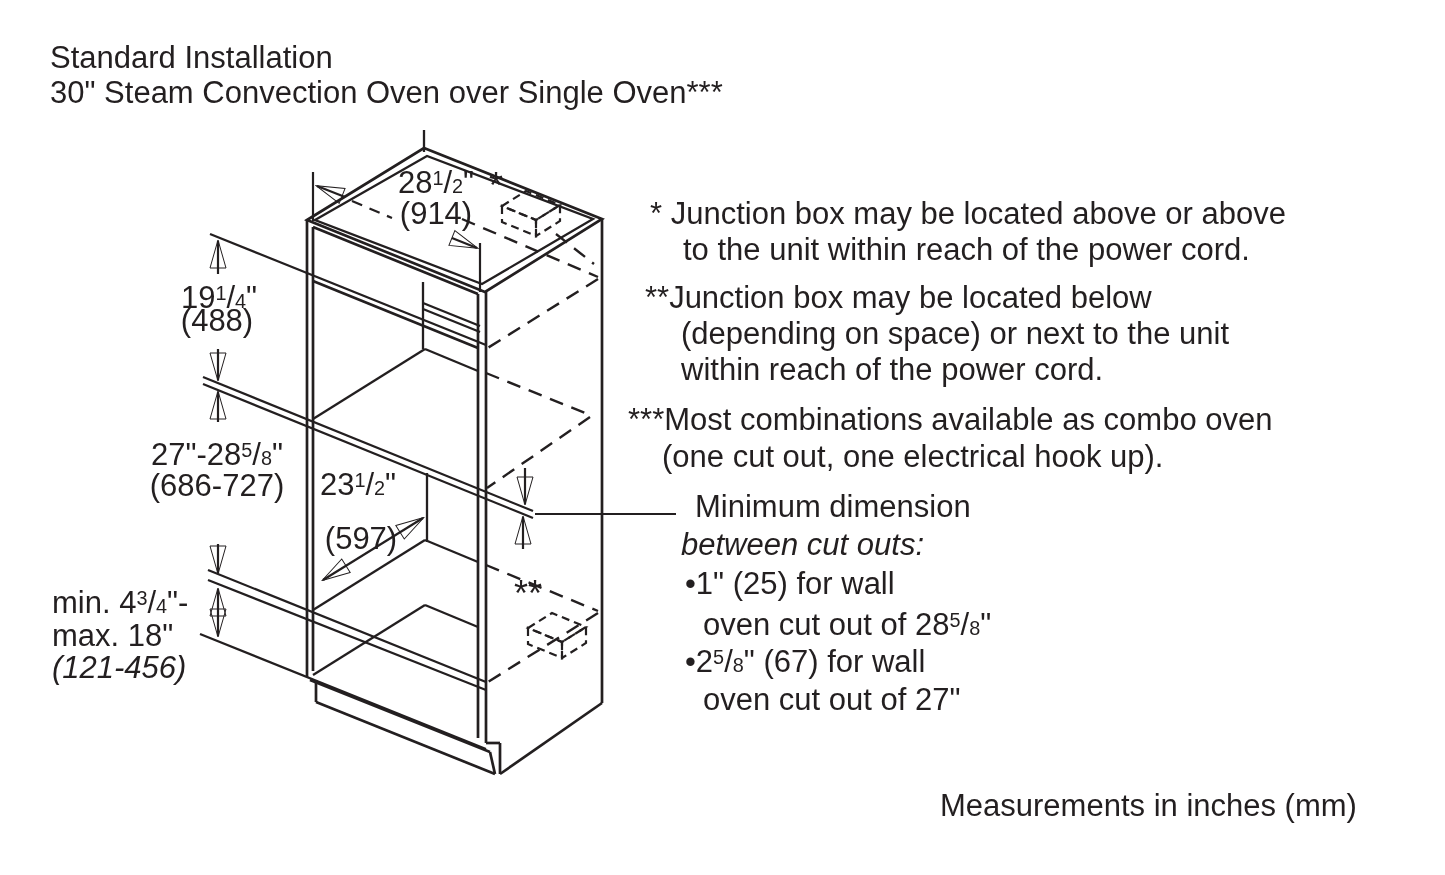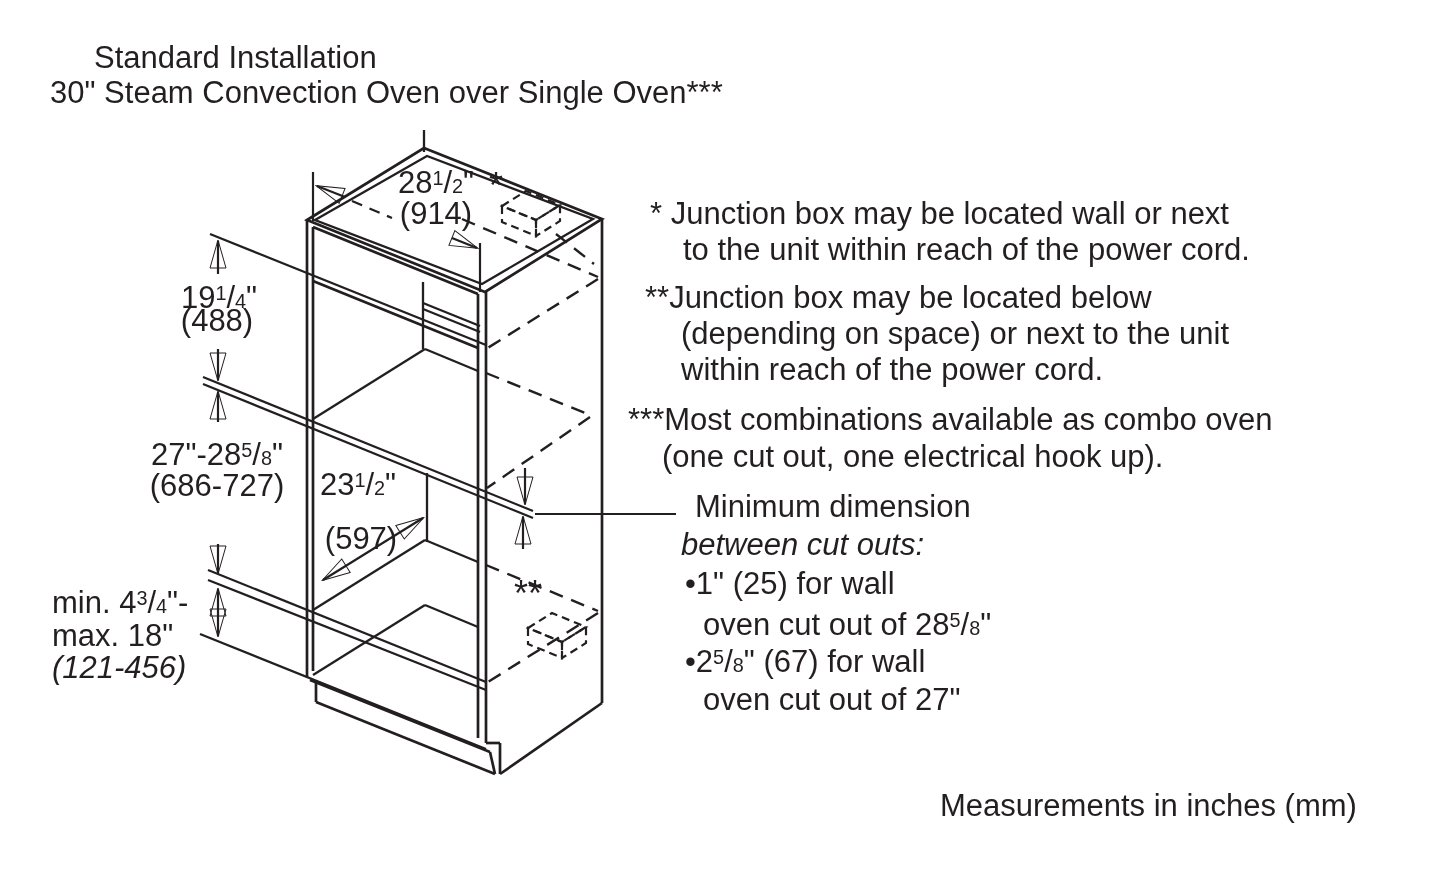--- a/index.html
+++ b/index.html
@@ -120,21 +120,21 @@
     <line class="s-dim" x1="323" y1="580" x2="423" y2="518" marker-start="url(#arr)" marker-end="url(#arr)"></line>
   </g>
 
   <g>
     <line class="s-dim" x1="525" y1="468" x2="525" y2="504" marker-end="url(#arr)"></line>
     <line class="s-dim" x1="523" y1="549" x2="523" y2="517" marker-end="url(#arr)"></line>
     <line class="s-dim" x1="535" y1="514" x2="676" y2="514"></line>
   </g>
 </svg>
 
-<div class="lbl" style="left:50px;top:40px;margin-left:44px;">Standard Installation</div>
+<div class="lbl" style="left:50px;top:40px;">Standard Installation</div>
 <div class="lbl" style="left:50px;top:75px;">30" Steam Convection Oven over Single Oven***</div>
 
 <div class="lbl ctr" style="left:436px;top:161px;"><span>28</span><span class="sup">1</span><span>/</span><span class="den">2</span><span>"</span></div>
 <div class="lbl ctr" style="left:436px;top:196px;">(914)</div>
 
 <div class="lbl ctr" style="left:219px;top:276px;"><span>19</span><span class="sup">1</span><span>/</span><span class="den">4</span><span>"</span></div>
 <div class="lbl ctr" style="left:217px;top:303px;">(488)</div>
 
 <div class="lbl ctr" style="left:217px;top:433px;"><span>27"-28</span><span class="sup">5</span><span>/</span><span class="den">8</span><span>"</span></div>
 <div class="lbl ctr" style="left:217px;top:468px;">(686-727)</div>
@@ -142,21 +142,21 @@
 <div class="lbl ctr" style="left:358px;top:463px;"><span>23</span><span class="sup">1</span><span>/</span><span class="den">2</span><span>"</span></div>
 <div class="lbl ctr" style="left:361px;top:500px;margin-top:21px;">(597)</div>
 
 <div class="lbl" style="left:52px;top:581px;"><span>min. 4</span><span class="sup">3</span><span>/</span><span class="den">4</span><span>"-</span></div>
 <div class="lbl" style="left:52px;top:618px;">max. 18"</div>
 <div class="lbl" style="left:52px;top:650px;font-style:italic;">(121-456)</div>
 
 <div class="lbl big" style="left:489px;top:168px;">*</div>
 <div class="lbl big" style="left:514px;top:576px;">**</div>
 
-<div class="lbl" style="left:650px;top:196px;">* Junction box may be located wall or next</div>
+<div class="lbl" style="left:650px;top:196px;">* Junction box may be located above or above</div>
 <div class="lbl" style="left:683px;top:232px;">to the unit within reach of the power cord.</div>
 
 <div class="lbl" style="left:645px;top:280px;">**Junction box may be located below</div>
 <div class="lbl" style="left:681px;top:316px;">(depending on space) or next to the unit</div>
 <div class="lbl" style="left:681px;top:352px;">within reach of the power cord.</div>
 
 <div class="lbl" style="left:628px;top:402px;">***Most combinations available as combo oven</div>
 <div class="lbl" style="left:662px;top:439px;">(one cut out, one electrical hook up).</div>
 
 <div class="lbl" style="left:695px;top:489px;">Minimum dimension</div>

